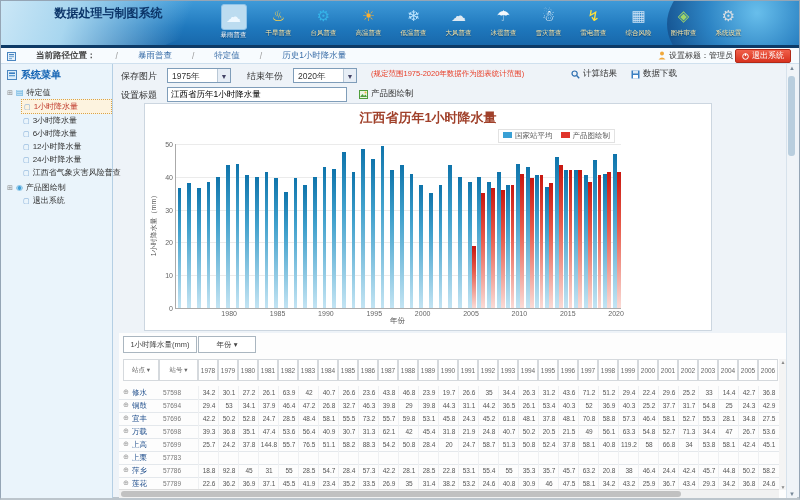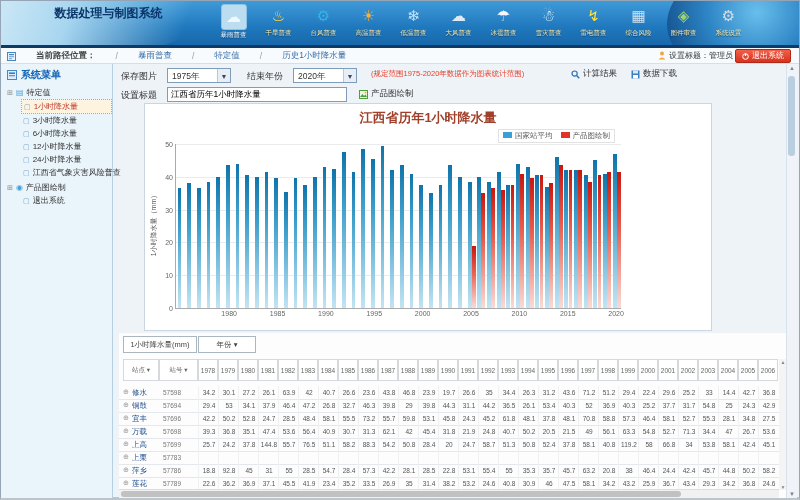--- a/index.html
+++ b/index.html
@@ -349,20 +349,21 @@
         <div class="xtick" style="left: 53.1696px;">1980</div>
         <div class="xtick" style="left: 101.539px;">1985</div>
         <div class="xtick" style="left: 149.909px;">1990</div>
         <div class="xtick" style="left: 198.278px;">1995</div>
         <div class="xtick" style="left: 246.648px;">2000</div>
         <div class="xtick" style="left: 295.017px;">2005</div>
         <div class="xtick" style="left: 343.387px;">2010</div>
         <div class="xtick" style="left: 391.757px;">2015</div>
         <div class="xtick" style="left: 440.126px;">2020</div>
       </div>
+    <div class="xlab">年份</div>
   </div>
 
   <div class="tblp">
     <div class="fbox" style="left:4px;top:3px;width:72px">1小时降水量(mm)</div>
     <div class="fbox" style="left:79px;top:3px;width:56px">年份 ▾</div>
     <div class="hcell" style="left:4px;width:36px">站点 ▾</div>
     <div class="hcell" style="left:40px;width:39px">站号 ▾</div>
     <div id="yearheads">
         <div class="hcell" style="left: 79px; width: 20px;">1978</div>
         <div class="hcell" style="left: 99px; width: 20px;">1979</div>

